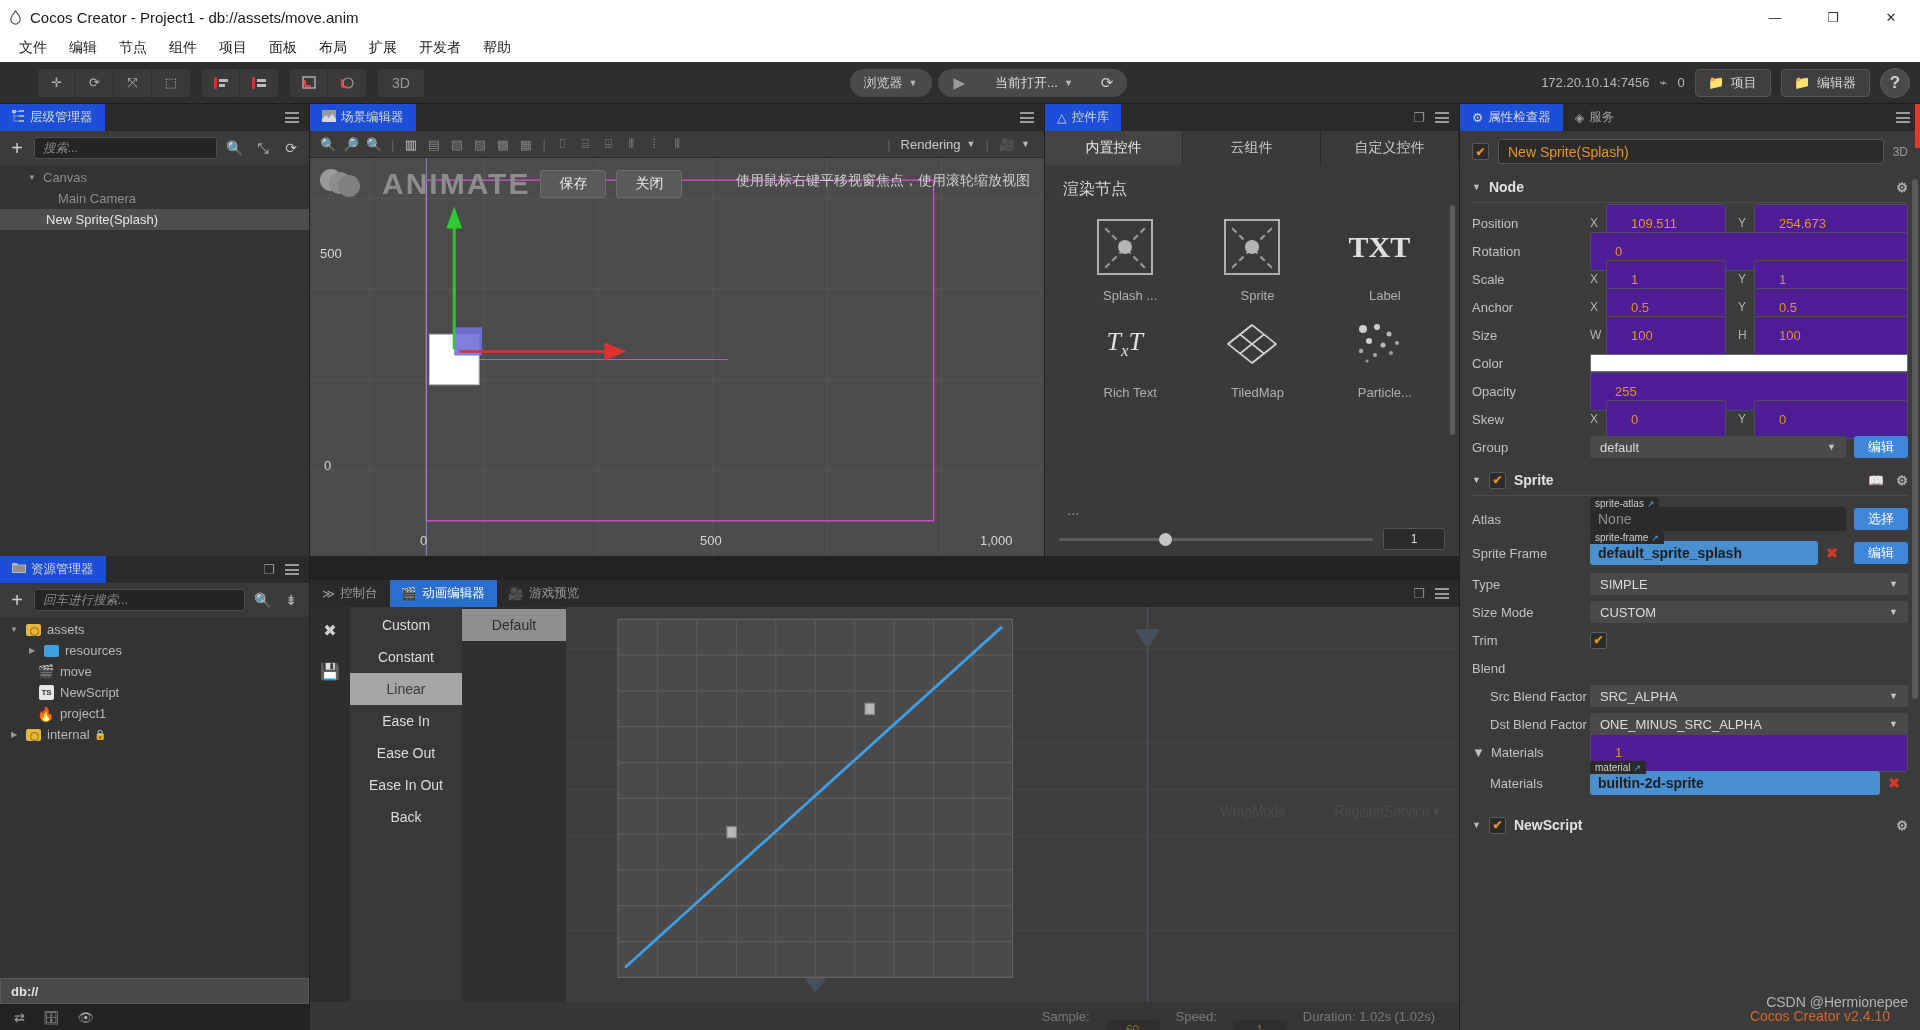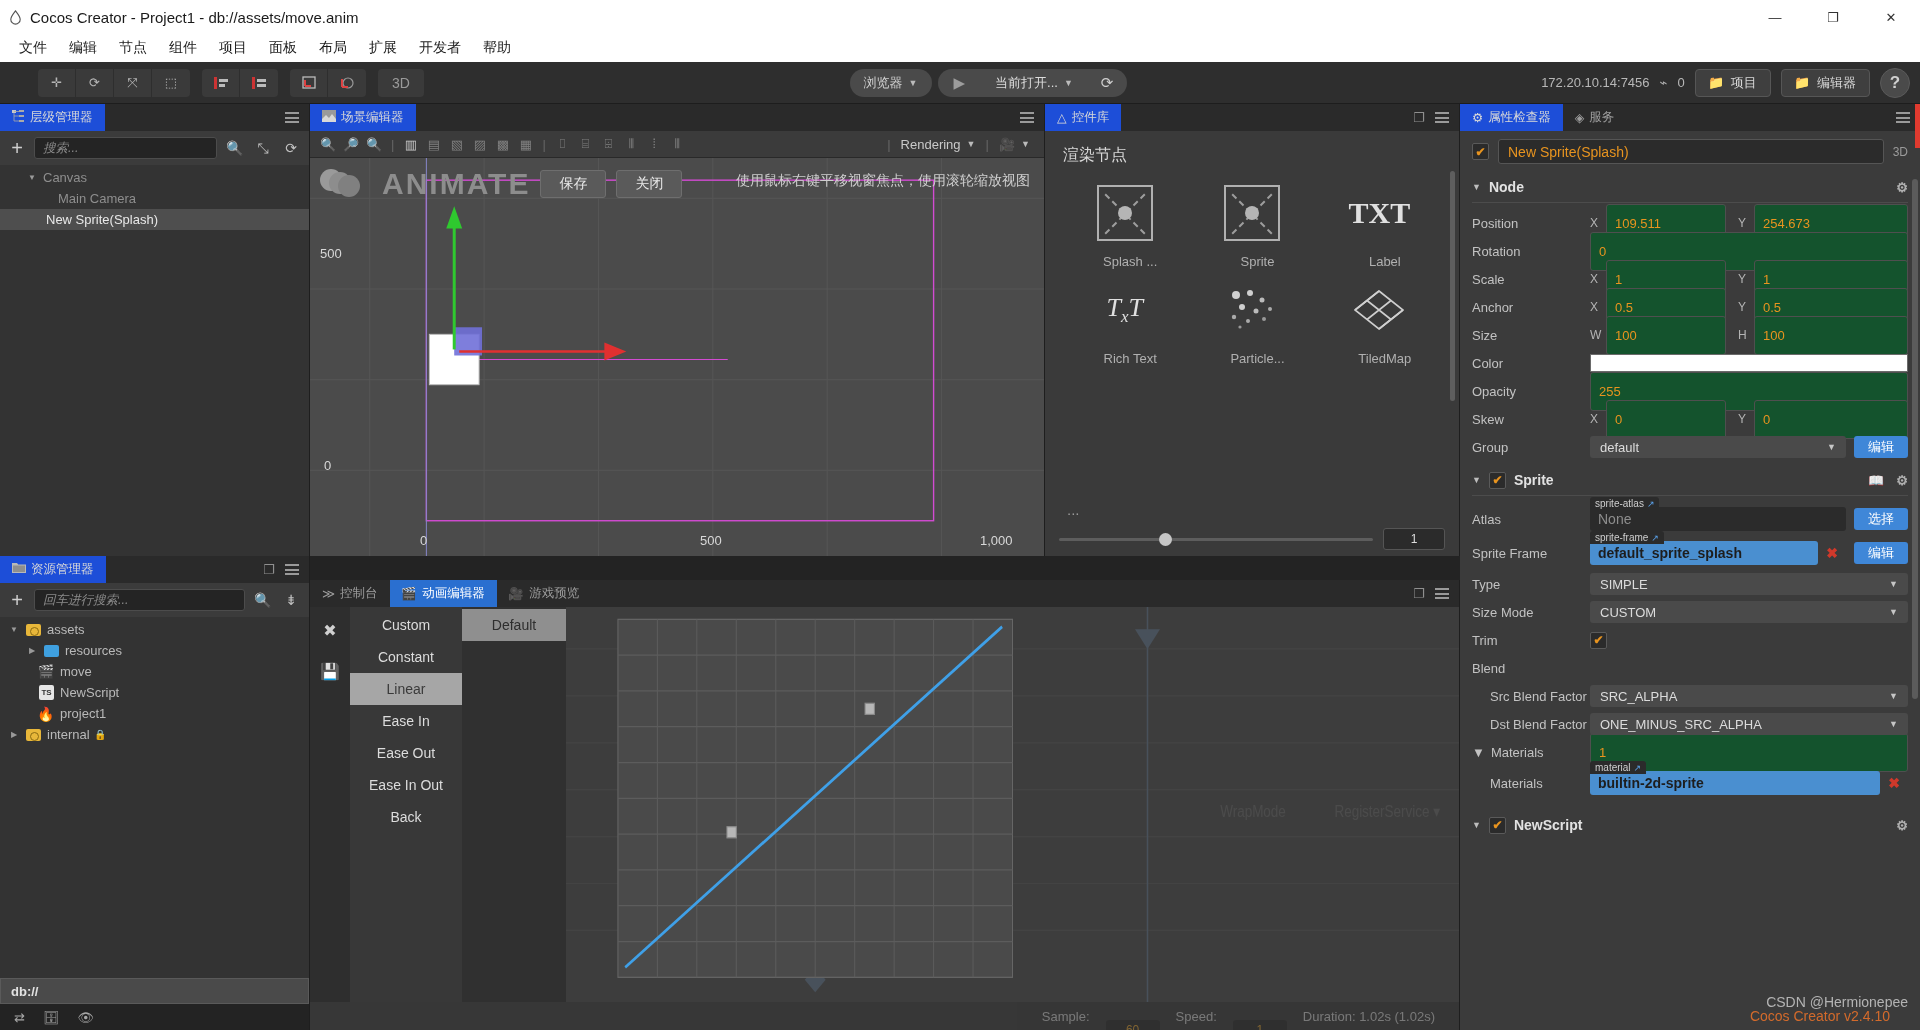--- a/index.html
+++ b/index.html
@@ -230,22 +230,22 @@
     color: #e2e2e2; font-size: 14px; font-weight: bold;
   }
   .sec-head .tw { font-size: 9px; color:#bdbdbd; }
   .sec-head .right-ic { margin-left:auto; display:flex; gap:12px; color:#b0b0b0; font-size:13px; }
   .sec-rule { height:1px; background:#4c4c4c; margin: 2px 12px 6px 12px; }
   .prow { display:flex; align-items:center; height: 28px; padding: 0 12px; gap: 0; }
   .plabel { width: 118px; color: #c2c2c2; font-size: 13px; flex: 0 0 118px; }
   .plabel.ind { padding-left: 18px; width: 118px; }
   .axis { color: #b4b4b4; font-size: 12px; width: 16px; flex: 0 0 16px; }
   .fld {
-    height: 39px; background: #14532d; border: 1px solid #4f4f4f; border-radius: 3px;
-    color: #e8941f; font-size: 13px; display:flex; align-items:center; padding: 0 8px;
+    height: 39px; background: #4c1d95; border: 1px solid #4f4f4f; border-radius: 3px;
+    color: #e8941f; font-size: 13px; display:flex; align-items:center; padding: 0 24px;
   }
   .fld.half { width: 120px; flex: 0 0 120px; }
   .fld.full { flex: 1; }
   .gap { width: 12px; flex: 0 0 12px; }
   .color-swatch { flex:1; height: 18px; background: #ffffff; border: 1px solid #6a6a6a; }
   .drop {
     height: 22px; background: #4a4a4a; border-radius: 3px; color: #dcdcdc; font-size: 13px;
     display:flex; align-items:center; padding: 0 10px; flex: 1; position: relative;
   }
   .drop .dc { margin-left:auto; font-size: 9px; color:#c6c6c6; }
@@ -614,20 +614,25 @@
             </div>
             <div class="ptab-right">
               <span>❐</span>
               <span class="hamburger">
                   <i></i>
                   <i></i>
                   <i></i>
                 </span>
             </div>
           </div>
+          <div class="wl-tabs">
+            <div class="wl-tab active">内置控件</div>
+            <div class="wl-tab">云组件</div>
+            <div class="wl-tab">自定义控件</div>
+          </div>
           <div class="wl-body">
             <div class="wl-section">渲染节点</div>
             <div class="wl-grid">
               <div class="wl-cell">
                 <div class="wl-thumb">
                   <div class="sq-icon">
                       <div class="sq-dot"></div>
                     </div>
                 </div>
                 <div class="wl-name">Splash ...</div>
@@ -647,46 +652,46 @@
                 <div class="wl-name">Label</div>
               </div>
               <div class="wl-cell">
                 <div class="wl-thumb">
                     <span class="rich-icon">T<sub style="font-size:17px">x</sub>T</span>
                   </div>
                 <div class="wl-name">Rich Text</div>
               </div>
               <div class="wl-cell">
                 <div class="wl-thumb">
+                  <svg width="56" height="46" viewBox="0 0 56 46">
+                    <g stroke="#cfcfcf" stroke-width="1.6" fill="none">
+                      <path d="M28 4 L52 23 L28 42 L4 23 z"></path>
+                      <path d="M16 13.5 L40 32.5 M40 13.5 L16 32.5"></path>
+                      <path d="M28 4 L4 23 M28 42 L52 23"></path>
+                    </g>
+                  </svg>
+                </div>
+                <div class="wl-name">TiledMap</div>
+              </div>
+              <div class="wl-cell">
+                <div class="wl-thumb">
                   <svg width="52" height="46" viewBox="0 0 52 46">
                     <circle cx="10" cy="8" r="4" fill="#cfcfcf"></circle>
                       <circle cx="24" cy="6" r="3" fill="#cfcfcf"></circle>
                     <circle cx="36" cy="13" r="2.5" fill="#bbb"></circle>
                       <circle cx="16" cy="20" r="3" fill="#cfcfcf"></circle>
                     <circle cx="30" cy="24" r="2.5" fill="#bbb"></circle>
                       <circle cx="8" cy="30" r="2.2" fill="#aaa"></circle>
                     <circle cx="22" cy="34" r="2" fill="#aaa"></circle>
                       <circle cx="38" cy="32" r="2" fill="#999"></circle>
                     <circle cx="44" cy="22" r="2" fill="#aaa"></circle>
                       <circle cx="14" cy="40" r="1.6" fill="#999"></circle>
                   </svg>
                 </div>
                 <div class="wl-name">Particle...</div>
-              </div>
-              <div class="wl-cell">
-                <div class="wl-thumb">
-                  <svg width="56" height="46" viewBox="0 0 56 46">
-                    <g stroke="#cfcfcf" stroke-width="1.6" fill="none">
-                      <path d="M28 4 L52 23 L28 42 L4 23 z"></path>
-                      <path d="M16 13.5 L40 32.5 M40 13.5 L16 32.5"></path>
-                      <path d="M28 4 L4 23 M28 42 L52 23"></path>
-                    </g>
-                  </svg>
-                </div>
-                <div class="wl-name">TiledMap</div>
               </div>
             </div>
             <div class="dots" style="position:absolute;left:18px;bottom:4px;">...</div>
             <div class="wl-scroll"></div>
           </div>
           <div class="wl-footer">
             <div class="slider-track">
                 <div class="slider-knob"></div>
               </div>
             <div class="num-box">1</div>

